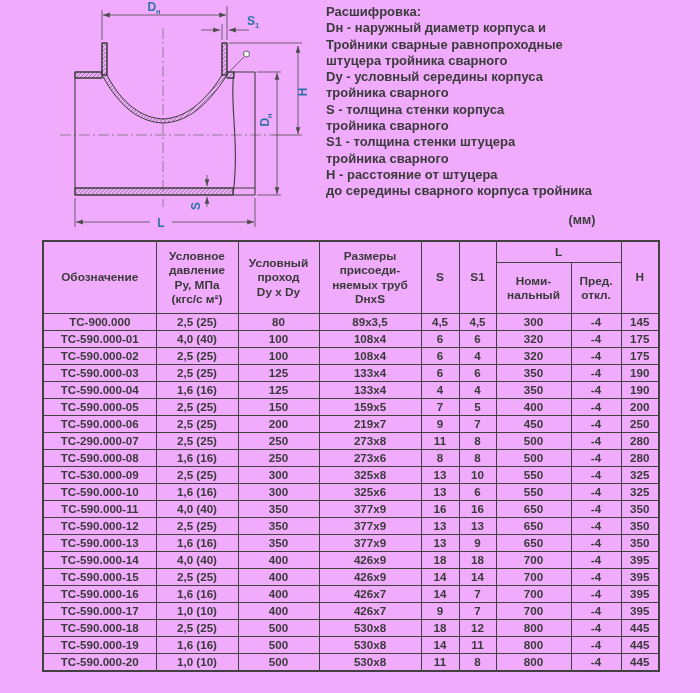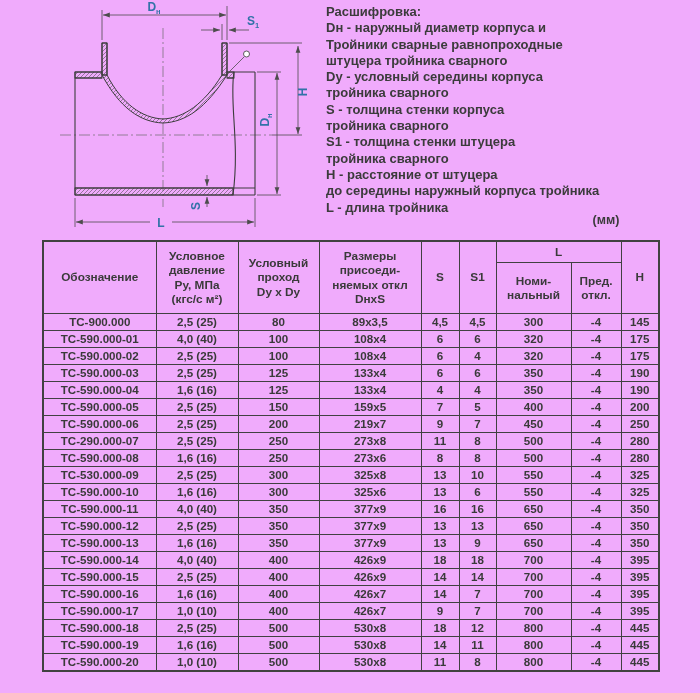--- a/index.html
+++ b/index.html
@@ -13,21 +13,21 @@
   .cl{stroke:#6a6a6a;stroke-width:.7;fill:none;stroke-dasharray:11 3 2 3;}
   .hatched{fill:url(#h);stroke:#3c3c3c;stroke-width:1;}
   .dim-label{fill:#3272a8;font-family:"Liberation Sans","DejaVu Sans",sans-serif;
              font-size:12px;font-weight:700;}
 
   
   #legend{position:absolute;left:326px;top:4px;width:352px;
           font-size:13px;font-weight:600;line-height:16.3px;color:#3b3b3b;}
 
   
-  #units{position:absolute;left:556px;top:213px;width:100px;text-align:center;
+  #units{position:absolute;left:532px;top:213px;width:100px;text-align:center;
          font-size:12.5px;font-weight:700;color:#3b3b3b;}
 
   
   table{position:absolute;left:42px;top:240px;width:616px;border-collapse:collapse;
         table-layout:fixed;border:2px solid #414141;}
   th,td{border:1.5px solid #414141;text-align:center;vertical-align:middle;
         padding:0;color:#3a3a3a;}
   th{font-size:11.8px;font-weight:700;white-space:pre-line;line-height:1.22;}
   thead tr.l-top th{height:20px;}
   thead tr.l-sub th{height:50px;}
@@ -106,22 +106,21 @@
       <div>Dн - наружный диаметр корпуса и</div>
       <div>Тройники сварные равнопроходные</div>
       <div>штуцера тройника сварного</div>
       <div>Dу - условный середины корпуса</div>
       <div>тройника сварного</div>
       <div>S - толщина стенки корпуса</div>
       <div>тройника сварного</div>
       <div>S1 - толщина стенки штуцера</div>
       <div>тройника сварного</div>
       <div>Н - расстояние от штуцера</div>
-      <div>до середины наружный корпуса тройника</div>
-      <div>L - длина тройника</div>
+      <div>до середины сварного корпуса тройника</div>
     </div>
 
   <div id="units">(мм)</div>
 
   <table>
     <colgroup>
       <col style="width:113px">
         <col style="width:82px">
         <col style="width:81px">
       <col style="width:102px">
@@ -136,21 +135,21 @@
         <th rowspan="2">Обозначение</th>
         <th rowspan="2">Условное
 давление
 Ру, МПа
 (кгс/с м²)</th>
         <th rowspan="2">Условный
 проход
 Dу х Dу</th>
         <th rowspan="2">Размеры
 присоеди-
-няемых откл
+няемых труб
 DнхS</th>
         <th rowspan="2">S</th>
         <th rowspan="2">S1</th>
         <th colspan="2">L</th>
         <th rowspan="2">Н</th>
       </tr>
       <tr class="l-sub">
         <th>Номи-
 нальный</th>
         <th>Пред.

